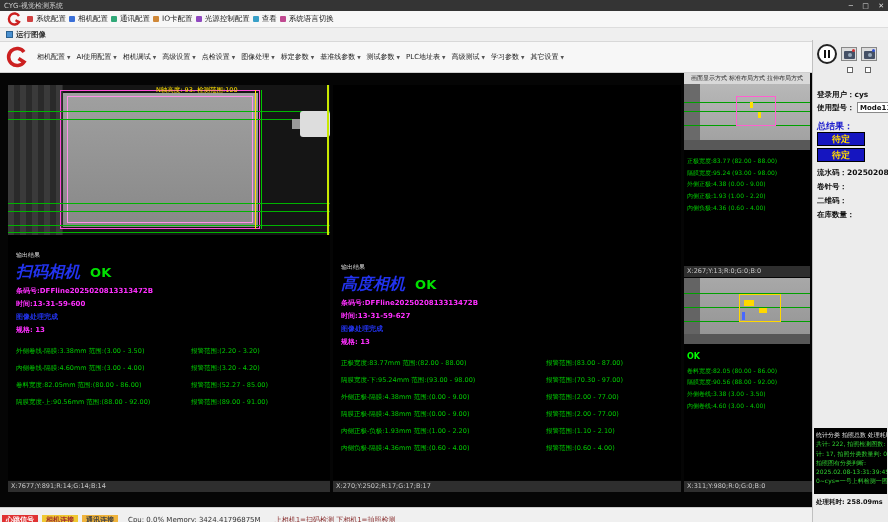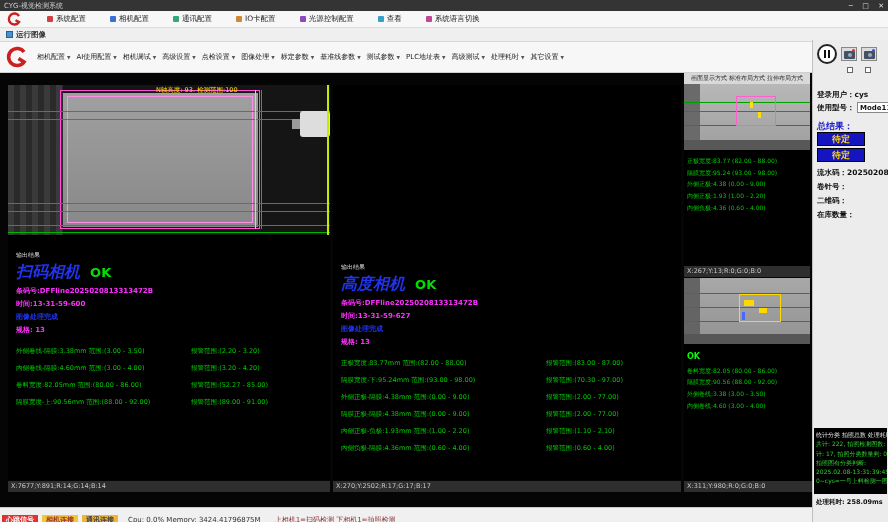--- a/index.html
+++ b/index.html
@@ -9,21 +9,21 @@
 
   
   .titlebar{position:absolute;left:0;top:0;width:888px;height:11px;background:#343434;color:#ccc;
     font-size:7px;display:flex;align-items:center;justify-content:space-between;padding:0 4px}
   .winctl span{margin-left:7px;font-size:7px;color:#ddd}
 
   
   .menubar{position:absolute;left:0;top:11px;width:888px;height:17px;background:#f7f7f7;
     border-bottom:1px solid #ddd;display:flex;align-items:center}
   .logo-sm{margin-left:3px;display:flex;align-items:center}
-  .menu-items{display:flex;gap:24px;margin-left:24px}
+  .menu-items{display:flex;gap:3px;margin-left:4px}
   .menu-item{display:flex;align-items:center;gap:3px;font-size:7.5px;color:#222}
   .mi-ico{width:6px;height:6px;border-radius:1px;display:inline-block}
   .menu-item:nth-child(1) .mi-ico{background:#d04040}
   .menu-item:nth-child(2) .mi-ico{background:#3a6fd8}
   .menu-item:nth-child(3) .mi-ico{background:#30a878}
   .menu-item:nth-child(4) .mi-ico{background:#d08838}
   .menu-item:nth-child(5) .mi-ico{background:#9048c0}
   .menu-item:nth-child(6) .mi-ico{background:#38a0c8}
   .menu-item:nth-child(7) .mi-ico{background:#c04890}
 
@@ -215,21 +215,21 @@
       </button>
     <button class="tbtn">
         <span>PLC地址表</span>
         <span class="dd">▼</span>
       </button>
     <button class="tbtn">
         <span>高级测试</span>
         <span class="dd">▼</span>
       </button>
     <button class="tbtn">
-        <span>处理耗时</span>
+        <span>学习参数</span>
         <span class="dd">▼</span>
       </button>
     <button class="tbtn">
         <span>其它设置</span>
         <span class="dd">▼</span>
       </button>
   </div>
 
   <div class="main">
 

